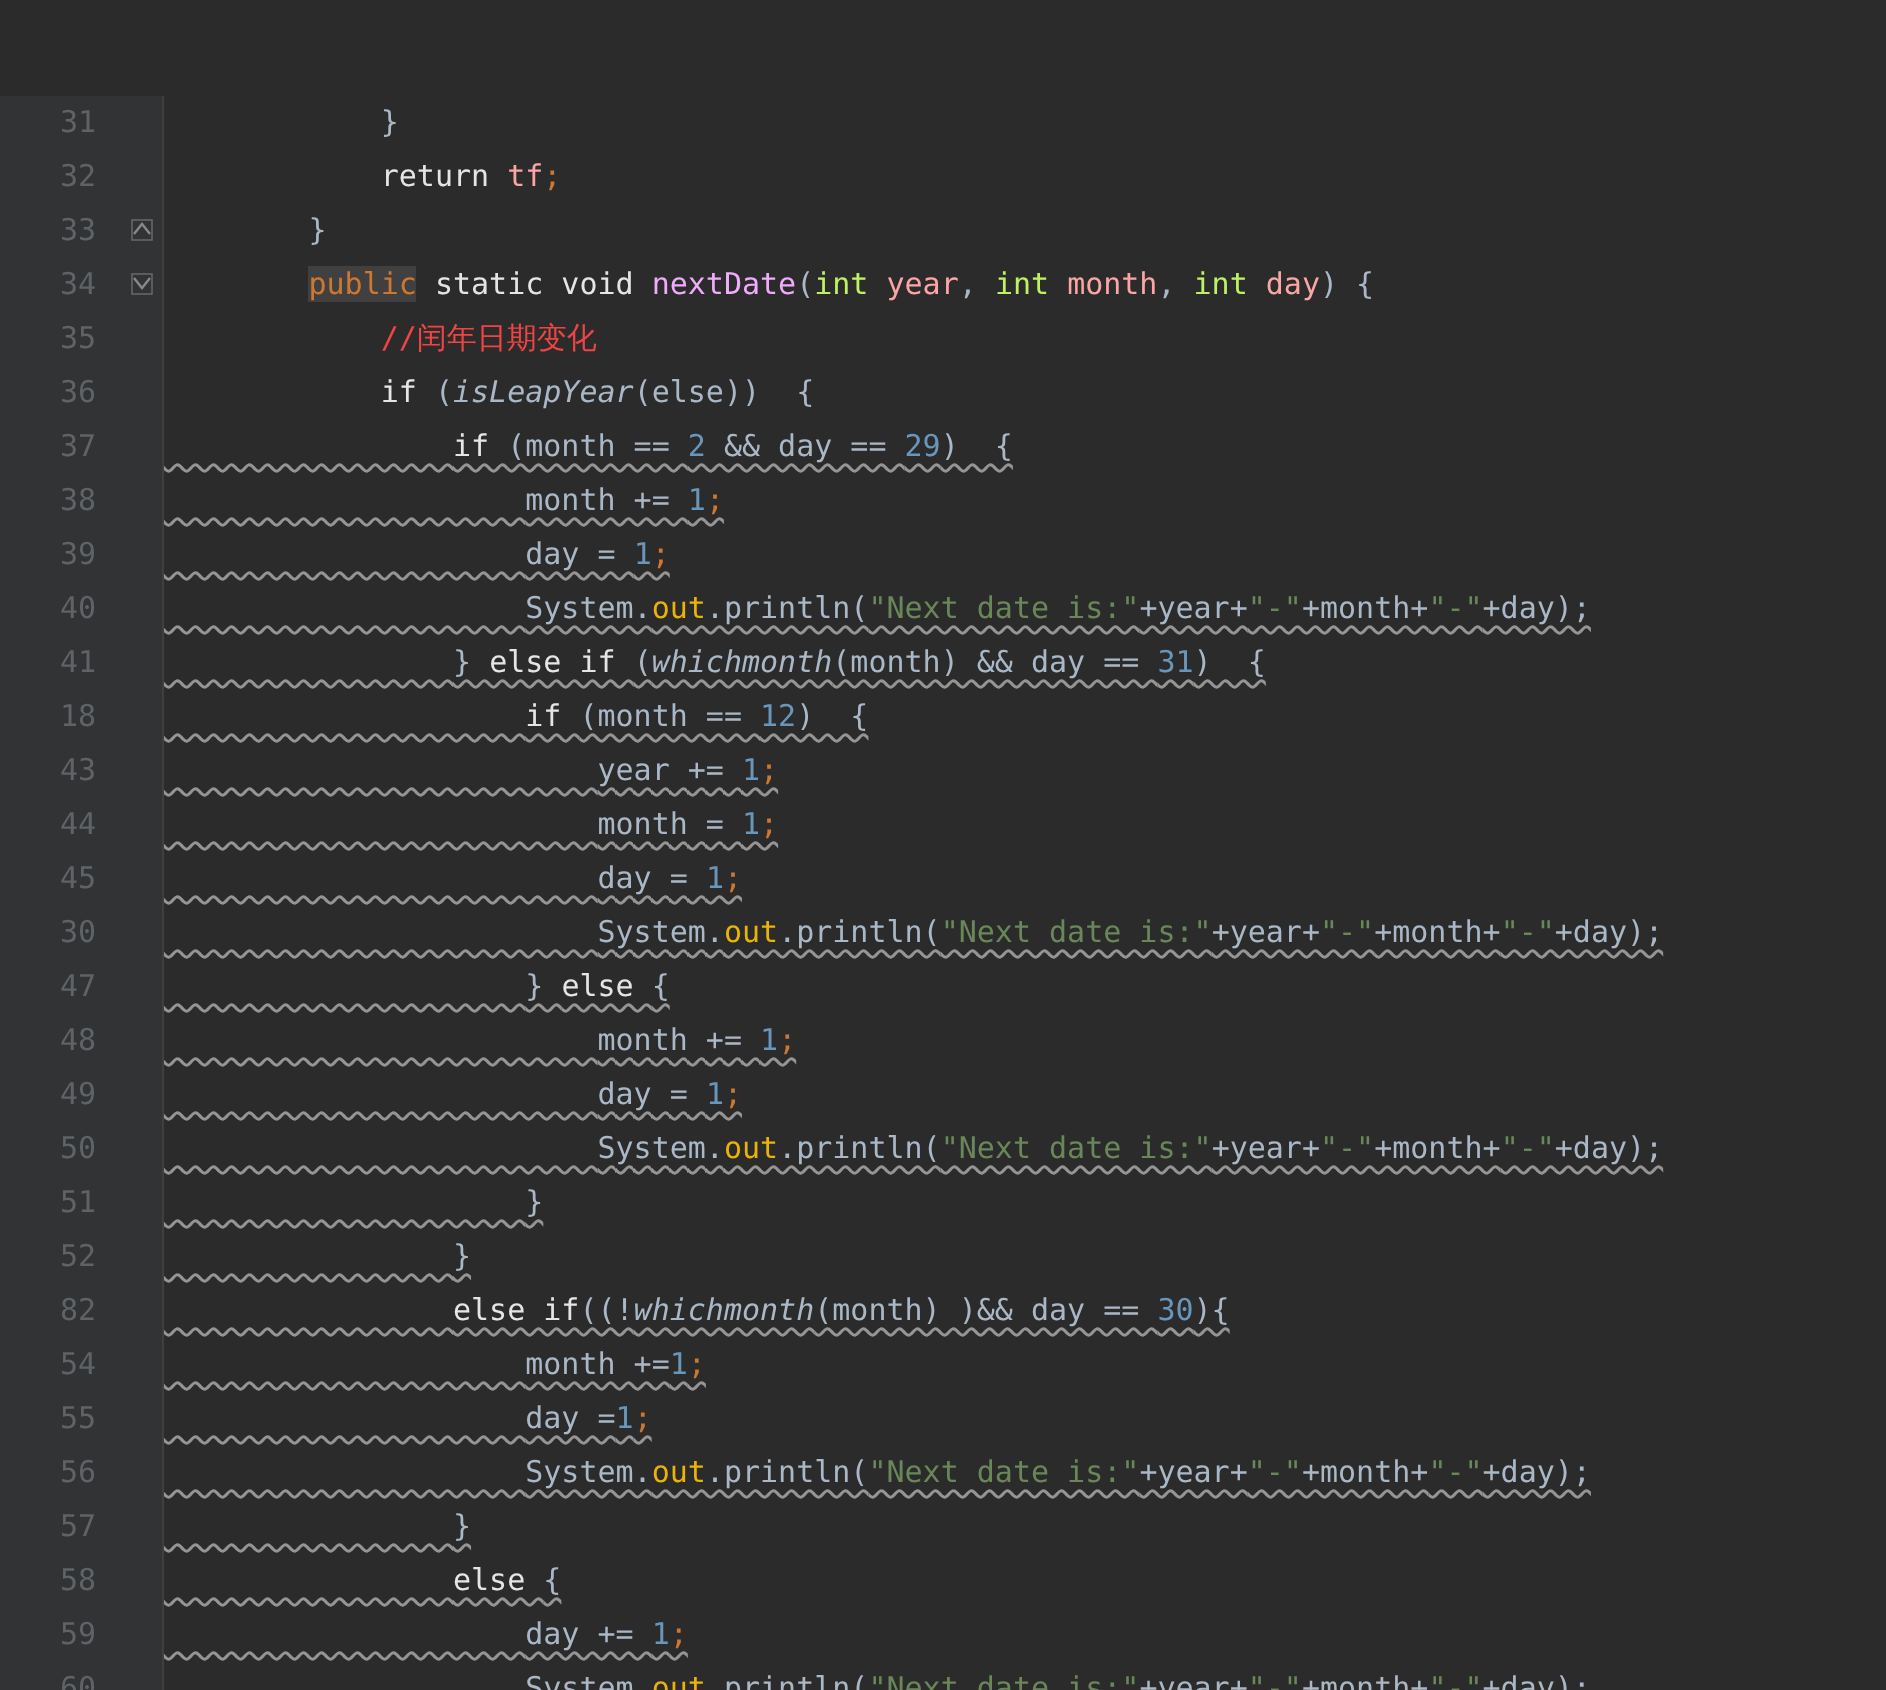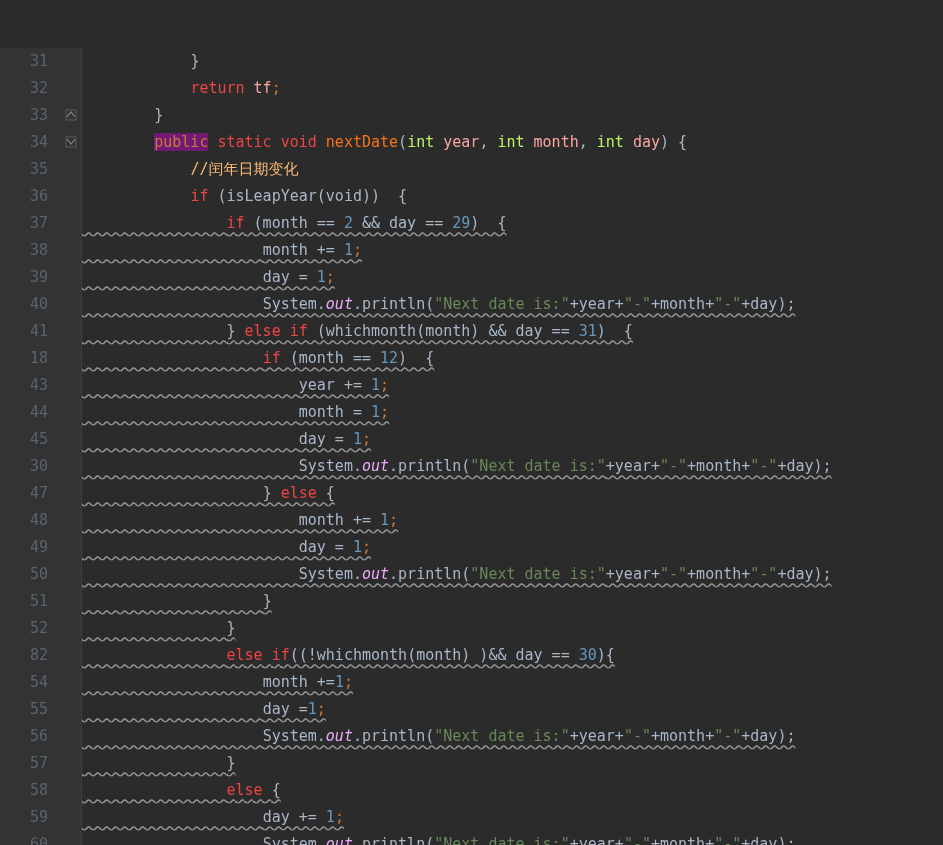--- a/index.html
+++ b/index.html
@@ -68,30 +68,30 @@
     position: absolute;
     left: 0;
     bottom: 3px;
     height: 4px;
     color: #959595;
     font-size: 7px;
     letter-spacing: -1px;
     white-space: pre;
     overflow: hidden;
   }
-  .kw { color: #ef4444; }
-  .kw-hl { color: #cc7832; background: #701a75; }
-  .fn { color: #f97316; }
+  .kw { color: #e5e5e5; }
+  .kw-hl { color: #cc7832; background: #404040; }
+  .fn { color: #f0abfc; }
   .type { color: #bef264; }
   .param { color: #fca5a5; }
-  .comment { color: #fdba74; }
+  .comment { color: #ef4444; }
   .num { color: #6897bb; }
   .str { color: #6a8759; }
-  .field { color: #f0abfc; font-style: italic; }
-  .ident-italic { }
+  .field { color: #eab308; }
+  .ident-italic { font-style: italic; }
   .op { color: #a9b7c6; }
   .punc { color: #a9b7c6; }
   .semi { color: #cc7832; }
 </style>
 </head>
 <body>
 
 <div class="editor">
   <div class="gutter" id="gutter">
       <div class="gutter-line">31</div>
@@ -135,21 +135,21 @@
           <path d="M2 3 L6 8 L10 3" fill="none" stroke="#888" stroke-width="1.2"></path>
           <rect x="1" y="1" width="10" height="10" fill="none" stroke="#666" stroke-width="0.8"></rect>
         </svg></div>
     </div>
   <div class="code" id="code">
       <div class="line"><span>            </span><span class="punc">}</span></div>
       <div class="line"><span>            </span><span class="kw">return </span><span class="param">tf</span><span class="semi">;</span></div>
       <div class="line"><span>        </span><span class="punc">}</span></div>
       <div class="line"><span>        </span><span class="kw-hl">public</span><span class="op"> </span><span class="kw">static void </span><span class="fn">nextDate</span><span class="punc">(</span><span class="type">int </span><span class="param">year</span><span class="punc">, </span><span class="type">int </span><span class="param">month</span><span class="punc">, </span><span class="type">int </span><span class="param">day</span><span class="punc">) {</span></div>
       <div class="line"><span>            </span><span class="comment">//闰年日期变化</span></div>
-      <div class="line"><span>            </span><span class="kw">if </span><span class="punc">(</span><span class="ident-italic">isLeapYear</span><span class="punc">(void))  {</span></div>
+      <div class="line"><span>            </span><span class="kw">if </span><span class="punc">(</span><span class="ident-italic">isLeapYear</span><span class="punc">(else))  {</span></div>
       <div class="line has-wavy"><span class="wavy-underline">                </span><span class="kw wavy-underline">if </span><span class="punc wavy-underline">(month == </span><span class="num wavy-underline">2</span><span class="punc wavy-underline"> &amp;&amp; day == </span><span class="num wavy-underline">29</span><span class="punc wavy-underline">)  {</span><div class="wavy-fill" style="width: 480px;">~~~~~~~~~~~~~~~~~~~~~~~~~~~~~~~~~~~~~~~~~~~~~~~~~~~~~~~~~~~~~~~~~~~~~~~~~~~~~~~~~~~~~~~~~~~~~~~~~~~~~~~~~~~~~~~~~~~~~~~~~~~~~~~~~~~~~~~~~~~~~~~~~~~~~~~~~~~~~~~~~~~~~~~~~~~~~~~~~~~~~~~~~~~~~~~~~~~~~~~~~~~~~~~~~~~~~~~~~~~~~~~~~~~~~~~~~~~~~~~~~~~~~~~~~~~~~~~~~~~~~~~~~~~~~~~~~~~~~~~~~~~~~~~~~~~~~~~~~~~~</div></div>
       <div class="line has-wavy"><span class="wavy-underline">                    </span><span class="punc wavy-underline">month += </span><span class="num wavy-underline">1</span><span class="semi wavy-underline">;</span><div class="wavy-fill" style="width: 345px;">~~~~~~~~~~~~~~~~~~~~~~~~~~~~~~~~~~~~~~~~~~~~~~~~~~~~~~~~~~~~~~~~~~~~~~~~~~~~~~~~~~~~~~~~~~~~~~~~~~~~~~~~~~~~~~~~~~~~~~~~~~~~~~~~~~~~~~~~~~~~~~~~~~~~~~~~~~~~~~~~~~~~~~~~~~~~~~~~~~~~~~~~~~~~~~~~~~~~~~~~~~~~~~~~~~~~~~~~~~~~~~~~~~~~~~~~~~~~~~~~~~~~~~~~~~~~~~~~~~~~~~~~~~~~~~~~~~~~~~~~~~~~~~~~~~~~~~~~~~~~</div></div>
       <div class="line has-wavy"><span class="wavy-underline">                    </span><span class="punc wavy-underline">day = </span><span class="num wavy-underline">1</span><span class="semi wavy-underline">;</span><div class="wavy-fill" style="width: 314px;">~~~~~~~~~~~~~~~~~~~~~~~~~~~~~~~~~~~~~~~~~~~~~~~~~~~~~~~~~~~~~~~~~~~~~~~~~~~~~~~~~~~~~~~~~~~~~~~~~~~~~~~~~~~~~~~~~~~~~~~~~~~~~~~~~~~~~~~~~~~~~~~~~~~~~~~~~~~~~~~~~~~~~~~~~~~~~~~~~~~~~~~~~~~~~~~~~~~~~~~~~~~~~~~~~~~~~~~~~~~~~~~~~~~~~~~~~~~~~~~~~~~~~~~~~~~~~~~~~~~~~~~~~~~~~~~~~~~~~~~~~~~~~~~~~~~~~~~~~~~~</div></div>
       <div class="line has-wavy"><span class="wavy-underline">                    </span><span class="punc wavy-underline">System.</span><span class="field wavy-underline">out</span><span class="punc wavy-underline">.println(</span><span class="str wavy-underline">"Next date is:"</span><span class="punc wavy-underline">+year+</span><span class="str wavy-underline">"-"</span><span class="punc wavy-underline">+month+</span><span class="str wavy-underline">"-"</span><span class="punc wavy-underline">+day);</span><div class="wavy-fill" style="width: 780px;">~~~~~~~~~~~~~~~~~~~~~~~~~~~~~~~~~~~~~~~~~~~~~~~~~~~~~~~~~~~~~~~~~~~~~~~~~~~~~~~~~~~~~~~~~~~~~~~~~~~~~~~~~~~~~~~~~~~~~~~~~~~~~~~~~~~~~~~~~~~~~~~~~~~~~~~~~~~~~~~~~~~~~~~~~~~~~~~~~~~~~~~~~~~~~~~~~~~~~~~~~~~~~~~~~~~~~~~~~~~~~~~~~~~~~~~~~~~~~~~~~~~~~~~~~~~~~~~~~~~~~~~~~~~~~~~~~~~~~~~~~~~~~~~~~~~~~~~~~~~~</div></div>
       <div class="line has-wavy"><span class="wavy-underline">                </span><span class="punc wavy-underline">} </span><span class="kw wavy-underline">else if </span><span class="punc wavy-underline">(</span><span class="ident-italic wavy-underline">whichmonth</span><span class="punc wavy-underline">(month) &amp;&amp; day == </span><span class="num wavy-underline">31</span><span class="punc wavy-underline">)  {</span><div class="wavy-fill" style="width: 610px;">~~~~~~~~~~~~~~~~~~~~~~~~~~~~~~~~~~~~~~~~~~~~~~~~~~~~~~~~~~~~~~~~~~~~~~~~~~~~~~~~~~~~~~~~~~~~~~~~~~~~~~~~~~~~~~~~~~~~~~~~~~~~~~~~~~~~~~~~~~~~~~~~~~~~~~~~~~~~~~~~~~~~~~~~~~~~~~~~~~~~~~~~~~~~~~~~~~~~~~~~~~~~~~~~~~~~~~~~~~~~~~~~~~~~~~~~~~~~~~~~~~~~~~~~~~~~~~~~~~~~~~~~~~~~~~~~~~~~~~~~~~~~~~~~~~~~~~~~~~~~</div></div>
       <div class="line has-wavy"><span class="wavy-underline">                    </span><span class="kw wavy-underline">if </span><span class="punc wavy-underline">(month == </span><span class="num wavy-underline">12</span><span class="punc wavy-underline">)  {</span><div class="wavy-fill" style="width: 410px;">~~~~~~~~~~~~~~~~~~~~~~~~~~~~~~~~~~~~~~~~~~~~~~~~~~~~~~~~~~~~~~~~~~~~~~~~~~~~~~~~~~~~~~~~~~~~~~~~~~~~~~~~~~~~~~~~~~~~~~~~~~~~~~~~~~~~~~~~~~~~~~~~~~~~~~~~~~~~~~~~~~~~~~~~~~~~~~~~~~~~~~~~~~~~~~~~~~~~~~~~~~~~~~~~~~~~~~~~~~~~~~~~~~~~~~~~~~~~~~~~~~~~~~~~~~~~~~~~~~~~~~~~~~~~~~~~~~~~~~~~~~~~~~~~~~~~~~~~~~~~</div></div>
       <div class="line has-wavy"><span class="wavy-underline">                        </span><span class="punc wavy-underline">year += </span><span class="num wavy-underline">1</span><span class="semi wavy-underline">;</span><div class="wavy-fill" style="width: 368px;">~~~~~~~~~~~~~~~~~~~~~~~~~~~~~~~~~~~~~~~~~~~~~~~~~~~~~~~~~~~~~~~~~~~~~~~~~~~~~~~~~~~~~~~~~~~~~~~~~~~~~~~~~~~~~~~~~~~~~~~~~~~~~~~~~~~~~~~~~~~~~~~~~~~~~~~~~~~~~~~~~~~~~~~~~~~~~~~~~~~~~~~~~~~~~~~~~~~~~~~~~~~~~~~~~~~~~~~~~~~~~~~~~~~~~~~~~~~~~~~~~~~~~~~~~~~~~~~~~~~~~~~~~~~~~~~~~~~~~~~~~~~~~~~~~~~~~~~~~~~~</div></div>
       <div class="line has-wavy"><span class="wavy-underline">                        </span><span class="punc wavy-underline">month = </span><span class="num wavy-underline">1</span><span class="semi wavy-underline">;</span><div class="wavy-fill" style="width: 370px;">~~~~~~~~~~~~~~~~~~~~~~~~~~~~~~~~~~~~~~~~~~~~~~~~~~~~~~~~~~~~~~~~~~~~~~~~~~~~~~~~~~~~~~~~~~~~~~~~~~~~~~~~~~~~~~~~~~~~~~~~~~~~~~~~~~~~~~~~~~~~~~~~~~~~~~~~~~~~~~~~~~~~~~~~~~~~~~~~~~~~~~~~~~~~~~~~~~~~~~~~~~~~~~~~~~~~~~~~~~~~~~~~~~~~~~~~~~~~~~~~~~~~~~~~~~~~~~~~~~~~~~~~~~~~~~~~~~~~~~~~~~~~~~~~~~~~~~~~~~~~</div></div>
       <div class="line has-wavy"><span class="wavy-underline">                        </span><span class="punc wavy-underline">day = </span><span class="num wavy-underline">1</span><span class="semi wavy-underline">;</span><div class="wavy-fill" style="width: 352px;">~~~~~~~~~~~~~~~~~~~~~~~~~~~~~~~~~~~~~~~~~~~~~~~~~~~~~~~~~~~~~~~~~~~~~~~~~~~~~~~~~~~~~~~~~~~~~~~~~~~~~~~~~~~~~~~~~~~~~~~~~~~~~~~~~~~~~~~~~~~~~~~~~~~~~~~~~~~~~~~~~~~~~~~~~~~~~~~~~~~~~~~~~~~~~~~~~~~~~~~~~~~~~~~~~~~~~~~~~~~~~~~~~~~~~~~~~~~~~~~~~~~~~~~~~~~~~~~~~~~~~~~~~~~~~~~~~~~~~~~~~~~~~~~~~~~~~~~~~~~~</div></div>
       <div class="line has-wavy"><span class="wavy-underline">                        </span><span class="punc wavy-underline">System.</span><span class="field wavy-underline">out</span><span class="punc wavy-underline">.println(</span><span class="str wavy-underline">"Next date is:"</span><span class="punc wavy-underline">+year+</span><span class="str wavy-underline">"-"</span><span class="punc wavy-underline">+month+</span><span class="str wavy-underline">"-"</span><span class="punc wavy-underline">+day);</span><div class="wavy-fill" style="width: 815px;">~~~~~~~~~~~~~~~~~~~~~~~~~~~~~~~~~~~~~~~~~~~~~~~~~~~~~~~~~~~~~~~~~~~~~~~~~~~~~~~~~~~~~~~~~~~~~~~~~~~~~~~~~~~~~~~~~~~~~~~~~~~~~~~~~~~~~~~~~~~~~~~~~~~~~~~~~~~~~~~~~~~~~~~~~~~~~~~~~~~~~~~~~~~~~~~~~~~~~~~~~~~~~~~~~~~~~~~~~~~~~~~~~~~~~~~~~~~~~~~~~~~~~~~~~~~~~~~~~~~~~~~~~~~~~~~~~~~~~~~~~~~~~~~~~~~~~~~~~~~~</div></div>

